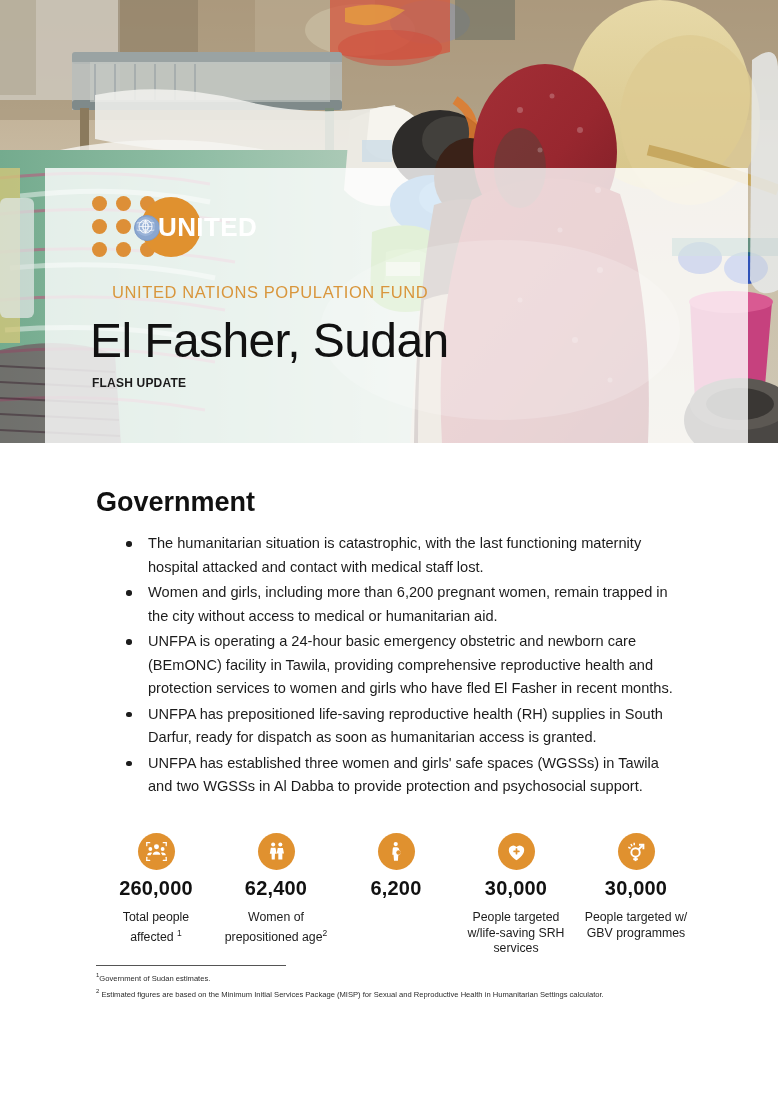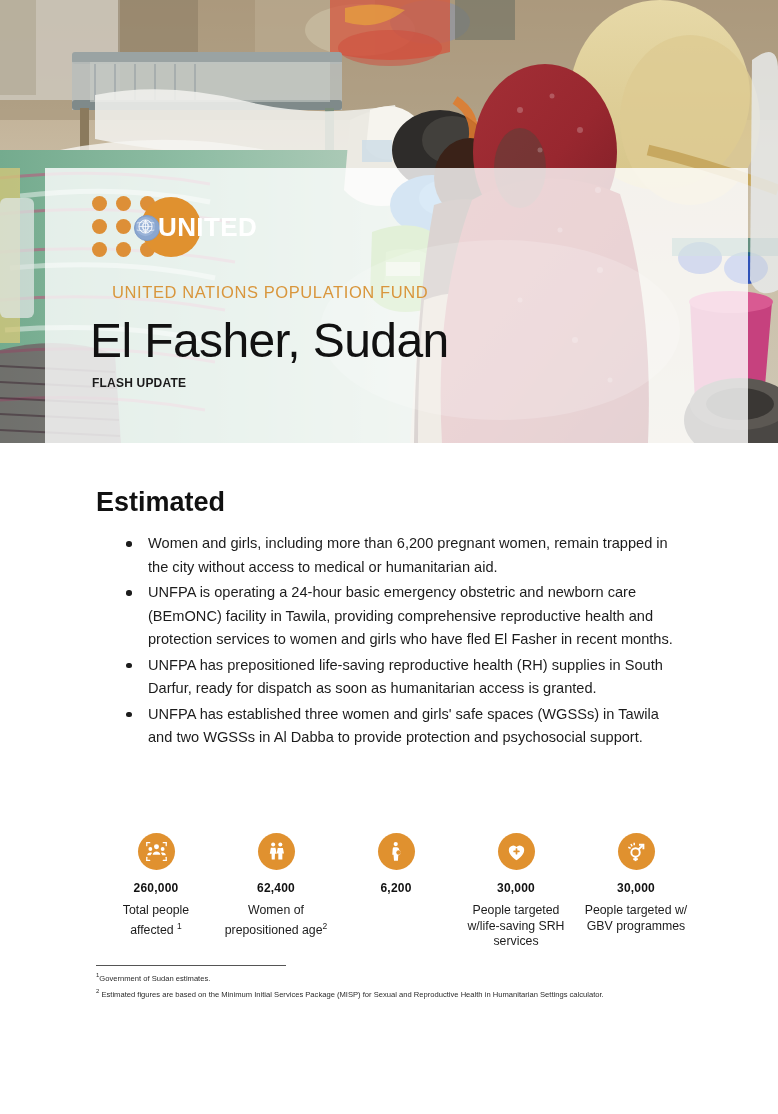--- a/index.html
+++ b/index.html
@@ -47,22 +47,22 @@
     margin-bottom:2px;}
   .bullets li .dot{position:absolute;left:8px;top:9px;width:5.5px;height:5.5px;border-radius:50%;
     background:#1c1c1c;}
 
   
   .stats{position:absolute;left:96px;top:390px;width:600px;display:flex;}
   .stat{width:120px;text-align:center;}
   .stat-icon{width:37px;height:37px;border-radius:50%;background:#e0912f;margin:0 auto 7px auto;
     display:flex;align-items:center;justify-content:center;}
   .stat-icon svg{display:block;}
-  .stat-num{font-size:12px;font-weight:bold;color:#111;letter-spacing:0.2px;line-height:22px;}
-  .stat-label{font-size:12.3px;line-height:15.5px;color:#1c1c1c;margin-top:4px;}
+  .stat-num{font-size:20px;font-weight:bold;color:#111;letter-spacing:0.2px;line-height:22px;}
+  .stat-label{font-size:12.3px;line-height:15.5px;color:#1c1c1c;margin-top:11px;}
   .stat-label sup{font-size:8.5px;}
 
   
   .rule{position:absolute;left:96px;top:522px;width:190px;height:1px;background:#555;}
   .footnotes{position:absolute;left:96px;top:527px;width:570px;}
   .footnotes p{margin:0 0 2px 0;font-size:7.6px;line-height:10.6px;color:#2a2a2a;}
   .footnotes sup{font-size:6px;}
 </style>
 </head>
 <body>
@@ -243,23 +243,27 @@
 
     <div class="fund-line">UNITED NATIONS POPULATION FUND</div>
     <div class="hero-title">El Fasher, Sudan</div>
     <div class="hero-sub">FLASH UPDATE</div>
     <div class="hero-date">Oct 28, 2025</div>
   </div>
 </div>
 
 <div class="content">
 
-  <div class="section-title">Estimated</div>
+  <div class="section-title">Government</div>
 
   <ul class="bullets">
+    <li>
+      <span class="dot"></span>
+      <span>The humanitarian situation is catastrophic, with the last functioning maternity hospital attacked and contact with medical staff lost.</span>
+    </li>
     <li>
       <span class="dot"></span>
       <span>Women and girls, including more than 6,200 pregnant women, remain trapped in the city without access to medical or humanitarian aid.</span>
     </li>
     <li>
       <span class="dot"></span>
       <span>UNFPA is operating a 24-hour basic emergency obstetric and newborn care (BEmONC) facility in Tawila, providing comprehensive reproductive health and protection services to women and girls who have fled El Fasher in recent months.</span>
     </li>
     <li>
       <span class="dot"></span>

